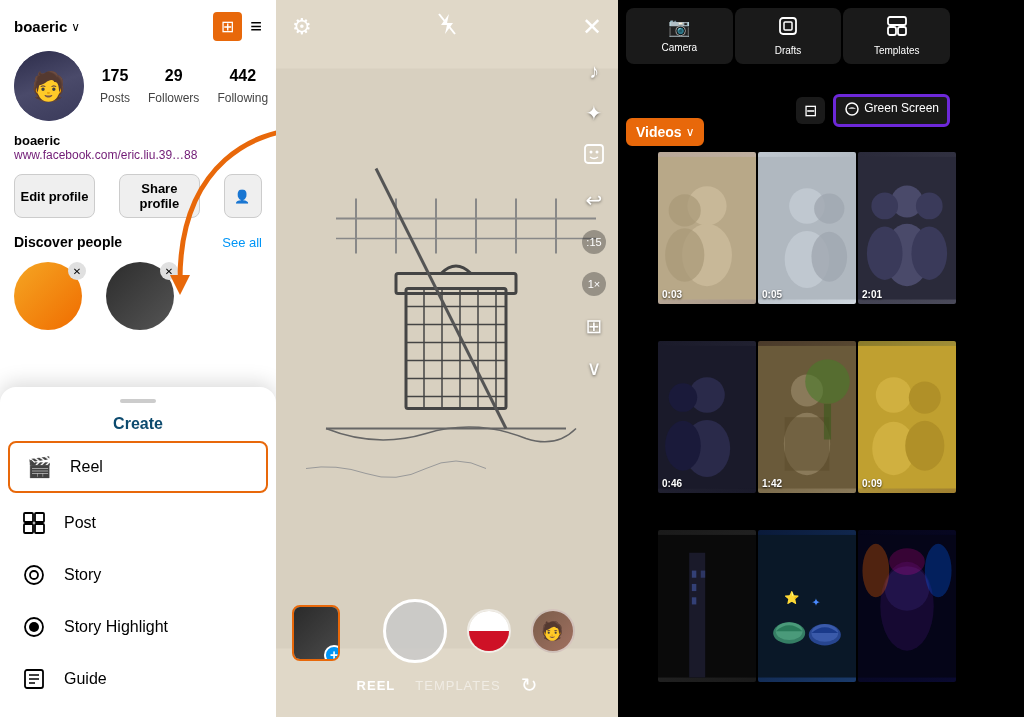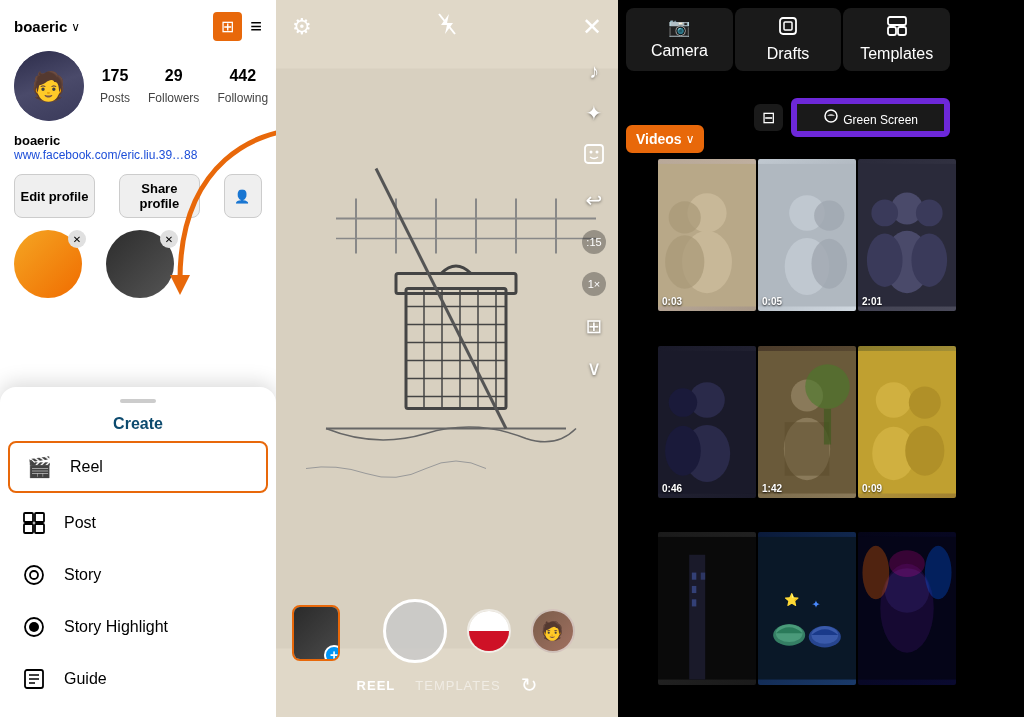--- a/index.html
+++ b/index.html
@@ -132,21 +132,21 @@
     }
 
     .bio-desc {
       font-size: 12px;
       color: #333;
       line-height: 1.4;
     }
 
     .bio-link {
       font-size: 12px;
-      color: #1d4ed8;
+      color: #701a75;
     }
 
     .action-buttons {
       display: flex;
       gap: 24px;
       margin-top: 8px;
     }
 
     .btn-edit, .btn-share {
       flex: 1;
@@ -543,21 +543,21 @@
       gap: 4px;
       cursor: pointer;
     }
 
     .tab-icon {
       font-size: 18px;
       color: #fff;
     }
 
     .tab-label {
-      font-size: 16px;
+      font-size: 10px;
       color: #fff;
     }
 
     .media-filter-row {
       display: flex;
       align-items: center;
       padding: 6px 8px;
       gap: 8px;
     }
 
@@ -590,26 +590,26 @@
       border: none;
       border-radius: 6px;
       padding: 4px 8px;
       cursor: pointer;
       color: #fff;
       font-size: 16px;
     }
 
     .green-screen-btn {
       display: flex;
-      align-items: flex-end;
+      align-items: flex-start;
       gap: 4px;
       background: #1a1a1a;
-      border: 6px solid #6d28d9;
+      border: 3px solid #6d28d9;
       border-radius: 6px;
-      padding: 4px 26px;
+      padding: 4px 8px;
       cursor: pointer;
     }
 
     .gs-icon {
       font-size: 14px;
       color: #fff;
     }
 
     .gs-label {
       font-size: 12px;
@@ -704,20 +704,24 @@
     <div class="bio-section">
       <div class="bio-name">boaeric</div>
       <div class="bio-link">www.facebook.com/eric.liu.39…88</div>
     </div>
     <div class="action-buttons">
       <button class="btn-edit">Edit profile</button>
       <button class="btn-share">Share profile</button>
       <button class="btn-person">👤</button>
     </div>
   </div>
+  <div class="discover-section">
+    <span class="discover-label">Discover people</span>
+    <span class="see-all">See all</span>
+  </div>
   <div class="discover-people">
     <div class="person-card">
       <div class="person-avatar person-avatar-1"></div>
       <div class="close-btn">✕</div>
     </div>
     <div class="person-card">
       <div class="person-avatar person-avatar-2"></div>
       <div class="close-btn">✕</div>
     </div>
   </div>

